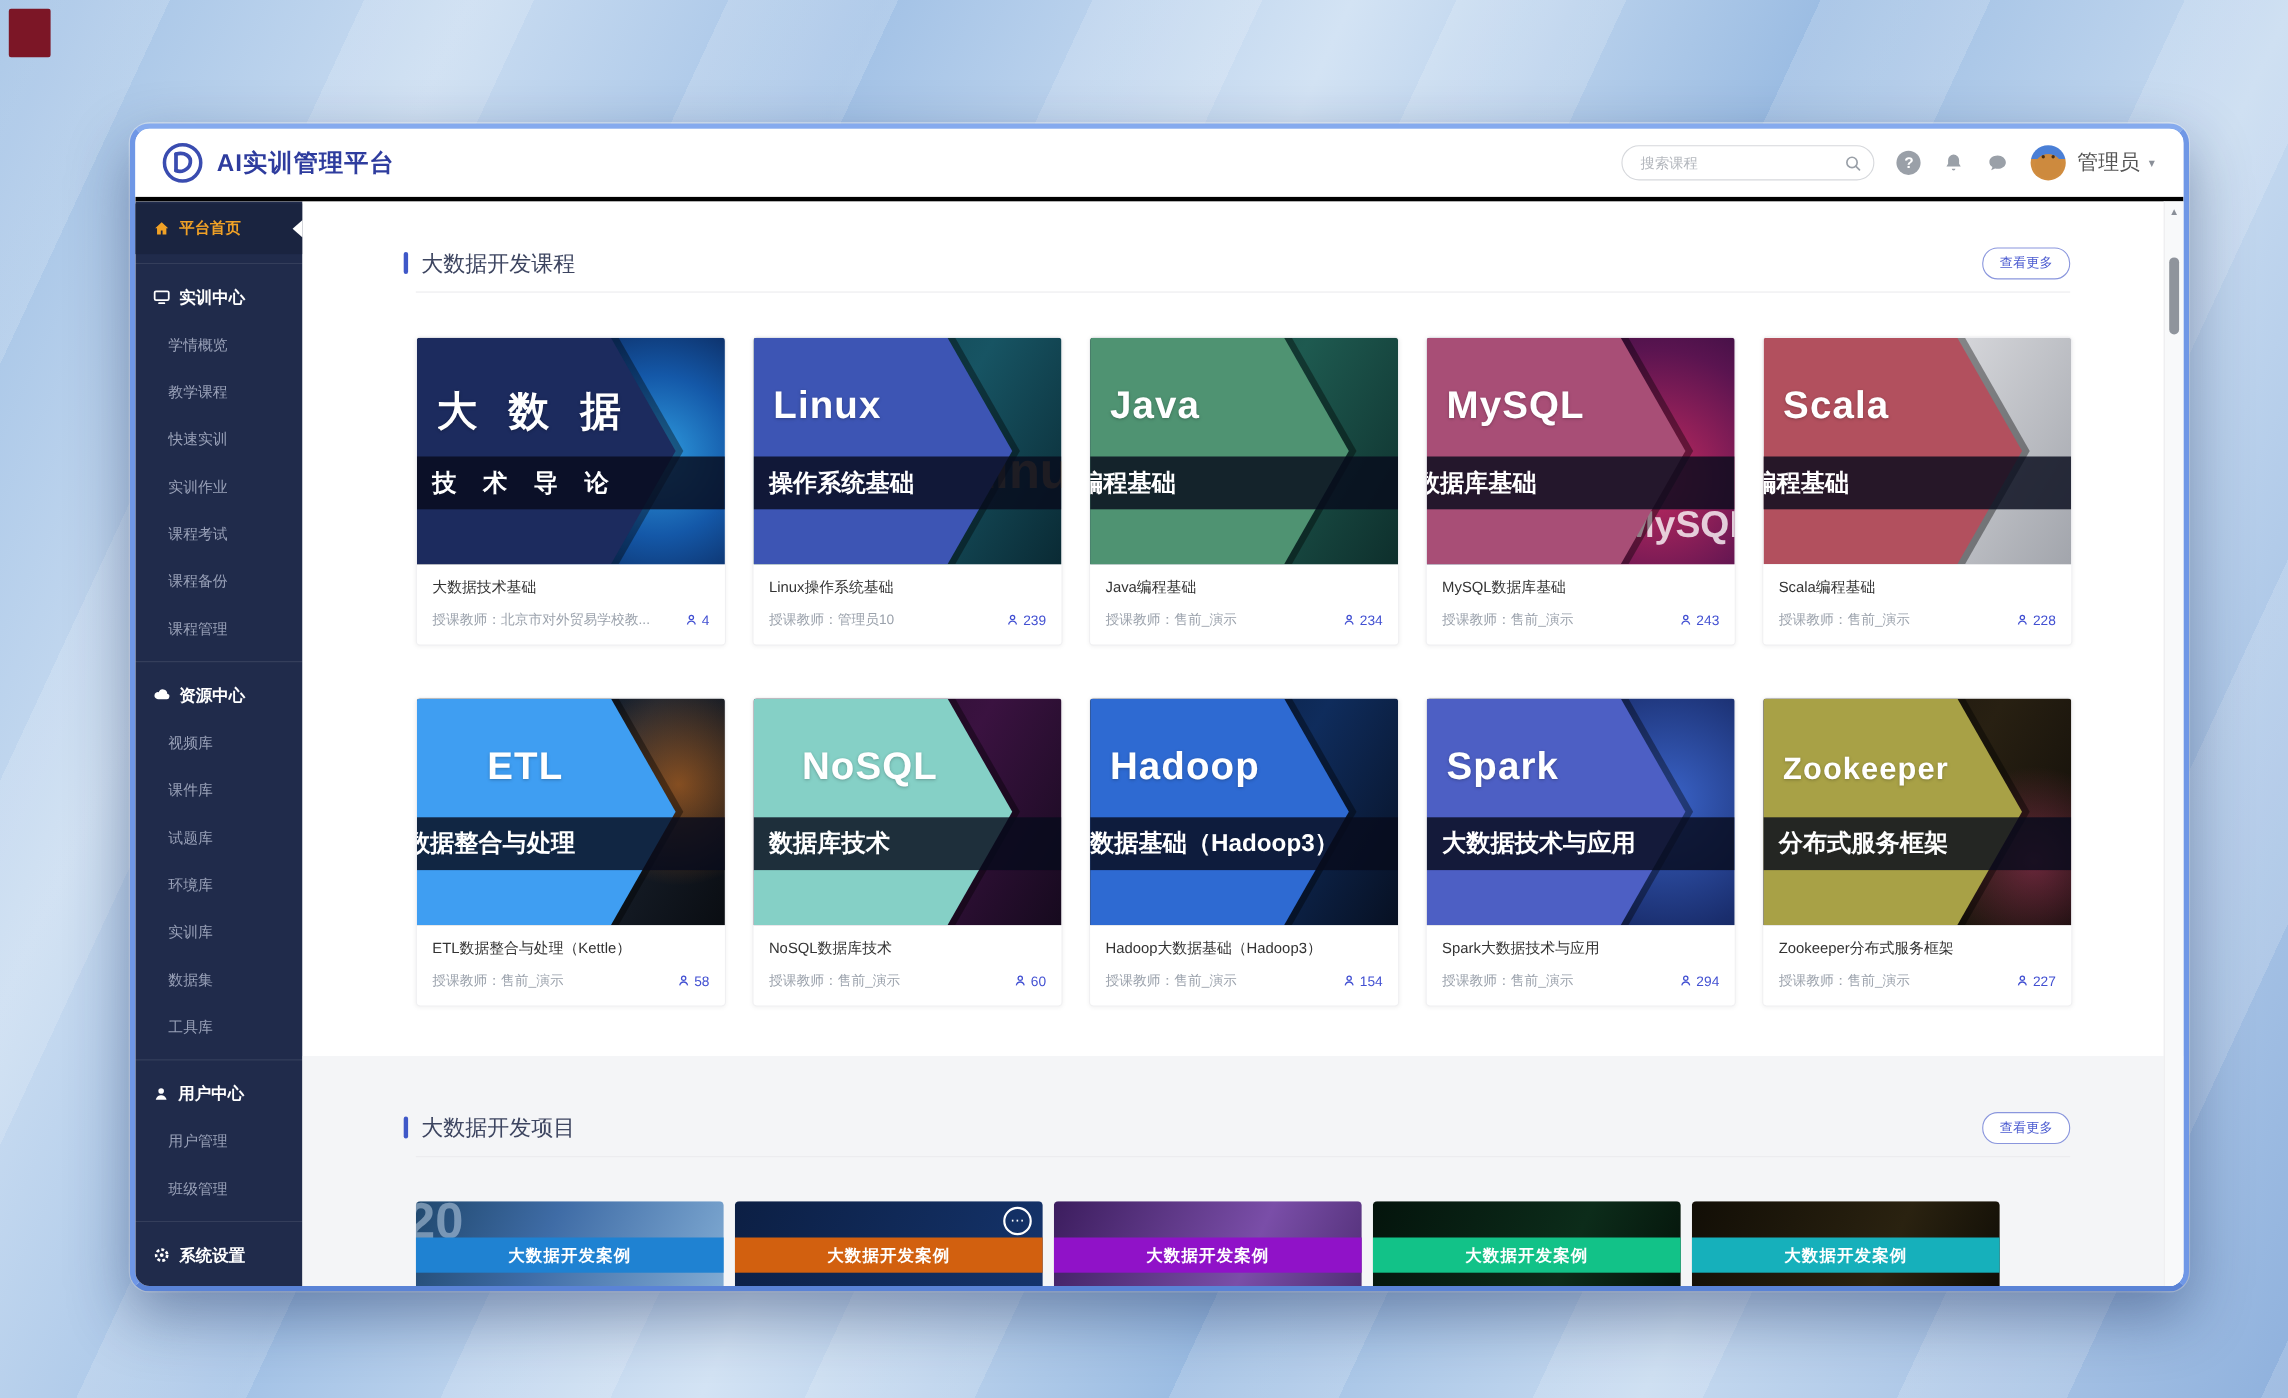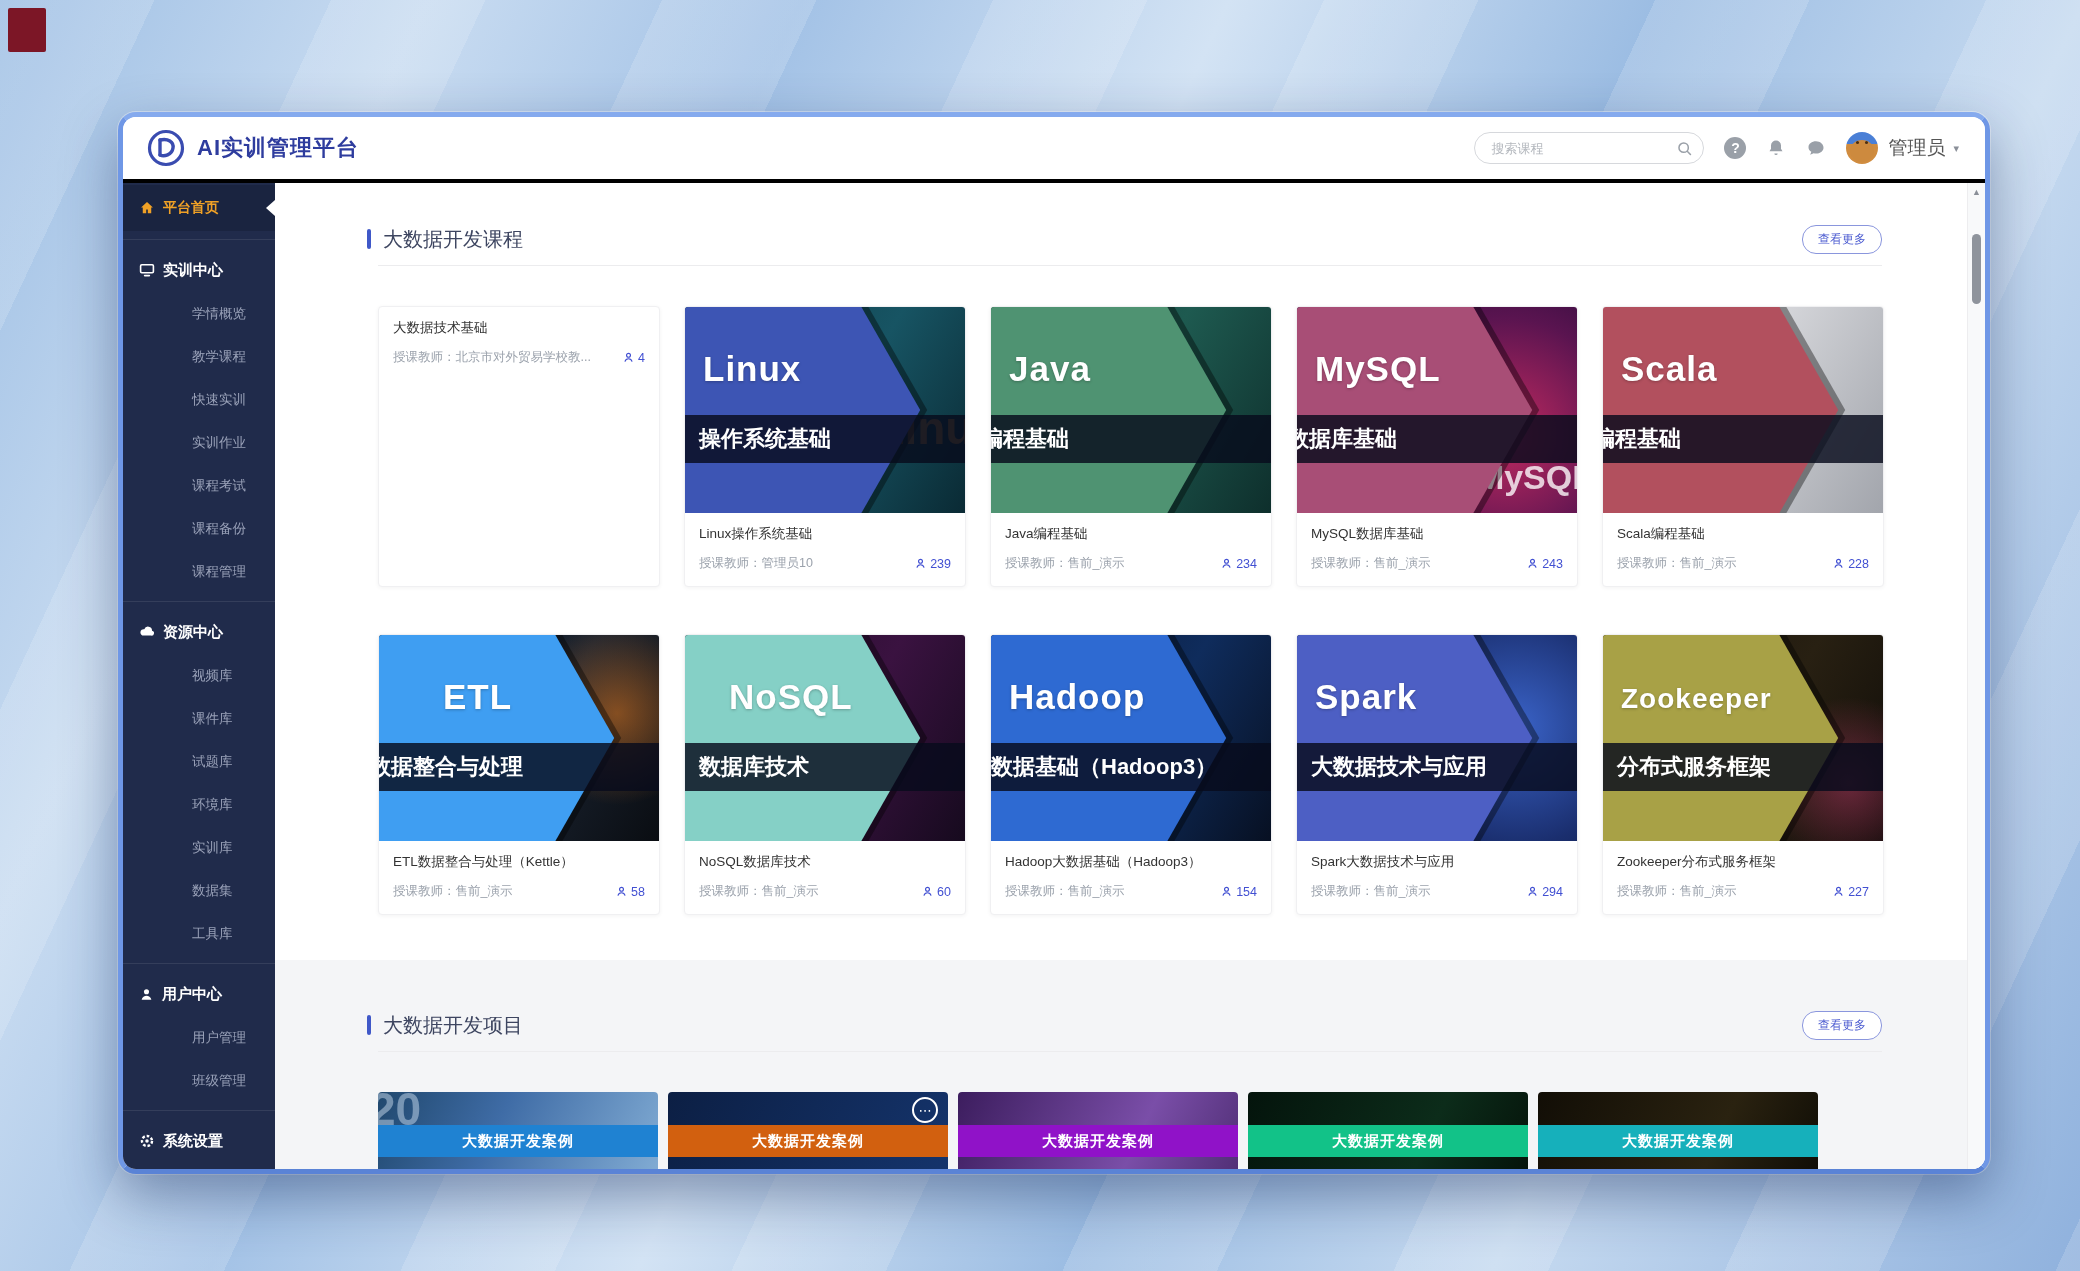--- a/index.html
+++ b/index.html
@@ -47,21 +47,21 @@
   
   .sidebar{width:152px;background:#202b4b;flex-shrink:0;color:#fff;padding-top:2px;}
   .side-home{height:46px;display:flex;align-items:center;position:relative;background:#1a2440;
     color:#f0a126;font-size:14px;font-weight:bold;cursor:pointer;}
   .side-home .ic{margin:0 8px 0 16px;display:flex;}
   .notch{position:absolute;right:0;top:50%;transform:translateY(-50%);width:0;height:0;
     border-top:8px solid transparent;border-bottom:8px solid transparent;border-right:9px solid #fff;}
   .side-div{border-top:1px solid rgba(255,255,255,.09);margin:8px 0;}
   .grp{height:44px;display:flex;align-items:center;font-size:15px;font-weight:bold;cursor:pointer;}
   .grp .ic{margin:0 8px 0 16px;display:flex;}
-  .sub{height:43px;display:flex;align-items:center;padding-left:69px;font-size:13.5px;
+  .sub{height:43px;display:flex;align-items:center;padding-left:30px;font-size:13.5px;
     color:#99a1b8;cursor:pointer;}
 
   
   .main{flex:1;background:#fff;position:relative;overflow:hidden;}
   .pad{padding-left:103px;padding-right:103px;}
   .sec1{padding-top:41px;}
   .sec-head{display:flex;align-items:center;justify-content:space-between;height:30px;margin-left:-11px;}
   .sec-title{display:flex;align-items:center;font-size:20px;color:#3d4560;}
   .sec-bar{width:4px;height:20px;background:#3f58c8;border-radius:2px;margin-right:12px;}
   .more-btn{border:1px solid #8a96dd;color:#4a5ad0;font-size:12px;border-radius:14px;
@@ -253,20 +253,28 @@
             <span class="sec-bar"></span>
             <span>大数据开发课程</span>
           </div>
           <button class="more-btn">查看更多</button>
         </div>
         <div class="sec-div"></div>
 
         <div class="cards">
 
           <div class="card">
+            <div class="cover c1">
+              <div class="arrow-sh"></div>
+              <div class="arrow" style="background: rgb(28, 43, 94);"></div>
+              <div class="big sp">大 数 据</div>
+              <div class="band">
+                  <span class="band-t sp">技 术 导 论</span>
+                </div>
+            </div>
             <div class="info">
               <div class="ctitle">大数据技术基础</div>
               <div class="meta">
                 <span class="teacher"><span>授课教师：</span><span>北京市对外贸易学校教...</span></span>
                 <span class="count">
                   <svg viewBox="0 0 20 20" width="13" height="13">
                       <circle cx="10" cy="6.6" r="3" fill="none" stroke="#4250d2" stroke-width="1.8"></circle>
                       <path d="M4.5 16.5c.8-3.4 3.2-4.6 5.5-4.6s4.7 1.2 5.5 4.6" fill="none" stroke="#4250d2" stroke-width="1.8"></path>
                     </svg>
                   <span>4</span>

